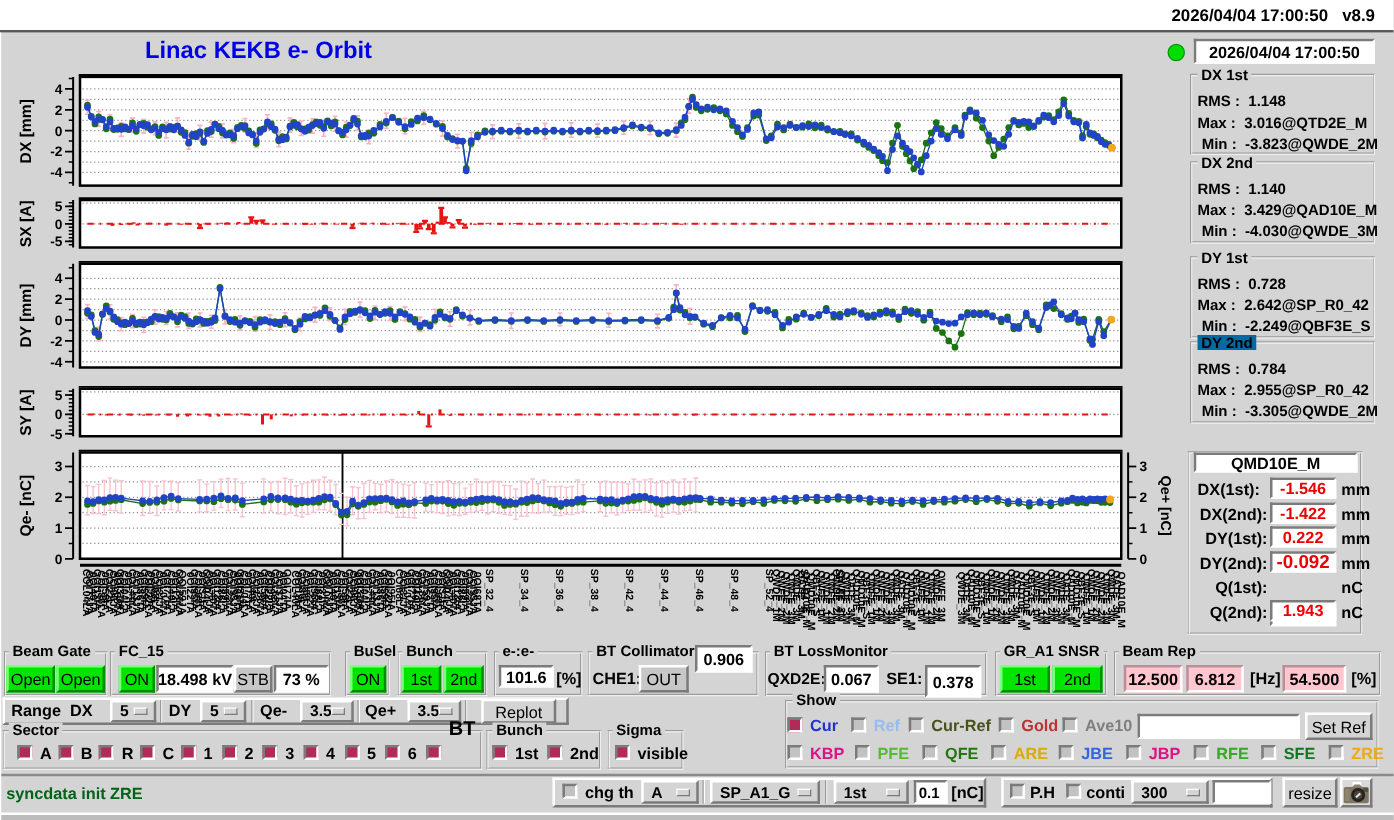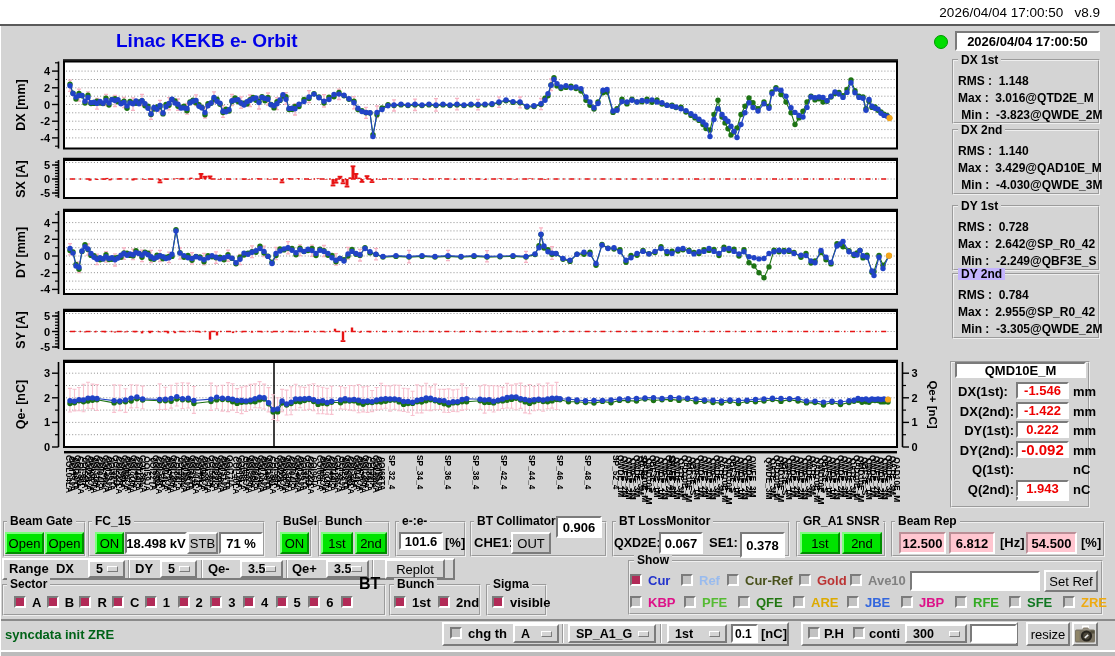--- a/index.html
+++ b/index.html
@@ -19,21 +19,21 @@
  border-top:2px solid #fff;border-left:2px solid #fff;border-bottom:2px solid #7b7b7b;border-right:2px solid #7b7b7b;padding-left:6px}
 .dd i{position:absolute;right:5px;top:50%;margin-top:-3px;width:11px;height:6px;background:#d4d4d4;
  border-top:1.5px solid #fff;border-left:1.5px solid #fff;border-bottom:1.5px solid #7b7b7b;border-right:1.5px solid #7b7b7b;display:block}
 .sep{position:absolute;width:2px;background:#9a9a9a;border-right:1px solid #fff}
 .panel{position:absolute;background:#d4d4d4;border-top:2px solid #fff;border-left:2px solid #fff;border-bottom:2px solid #7b7b7b;border-right:2px solid #7b7b7b}
 .statbox{position:absolute;left:952px;width:148px;border:2px groove #efefef}
 .statbox div{font-size:12px;font-weight:bold;white-space:nowrap}
 </style></head><body>
 <div class="abs" style="left:0;top:26px;width:1px;height:630px;background:#fff;z-index:50"></div>
 <div class="abs" style="left:0;top:0;width:1115px;height:26px;background:#fff;border-bottom:2px solid #5a5a5a"></div>
-<div class="abs" style="left:0;top:5px;width:1100px;text-align:right;font-size:13.5px;font-weight:normal">2026/04/04 17:00:50&nbsp;&nbsp;&nbsp;v8.9</div>
+<div class="abs" style="left:0;top:5px;width:1100px;text-align:right;font-size:13.5px;font-weight:bold">2026/04/04 17:00:50&nbsp;&nbsp;&nbsp;v8.9</div>
 <div class="abs" style="left:116px;top:30px;font-size:19px;font-weight:bold;color:#0000e8">Linac KEKB e- Orbit</div>
 <svg width="940" height="465" viewBox="0 53 940 465" style="position:absolute;left:0;top:53px" font-family="Liberation Sans, sans-serif" font-weight="bold">
 <rect x="64.0" y="61.5" width="833.0" height="87.0" fill="#ffffff"></rect>
 <line x1="66.0" y1="137.9" x2="895.0" y2="137.9" stroke="#8f8f8f" stroke-width="1" stroke-dasharray="1,2.1"></line>
 <line x1="66.0" y1="129.6" x2="895.0" y2="129.6" stroke="#8f8f8f" stroke-width="1" stroke-dasharray="1,2.1"></line>
 <line x1="66.0" y1="121.2" x2="895.0" y2="121.2" stroke="#8f8f8f" stroke-width="1" stroke-dasharray="1,2.1"></line>
 <line x1="66.0" y1="112.8" x2="895.0" y2="112.8" stroke="#8f8f8f" stroke-width="1" stroke-dasharray="1,2.1"></line>
 <line x1="66.0" y1="104.5" x2="895.0" y2="104.5" stroke="#8f8f8f" stroke-width="1" stroke-dasharray="1,2.1"></line>
 <line x1="66.0" y1="96.2" x2="895.0" y2="96.2" stroke="#8f8f8f" stroke-width="1" stroke-dasharray="1,2.1"></line>
 <line x1="66.0" y1="87.8" x2="895.0" y2="87.8" stroke="#8f8f8f" stroke-width="1" stroke-dasharray="1,2.1"></line>
@@ -1711,21 +1711,21 @@
 <div class="abs" style="left:4px;top:30px;font-size:12px">Max :&nbsp; 3.429@QAD10E_M</div>
 <div class="abs" style="left:4px;top:47px;font-size:12px">&nbsp;Min :&nbsp; -4.030@QWDE_3M</div>
 </div>
 <div class="statbox" style="top:205px;height:66px">
 <div class="abs" style="left:4px;top:-7px;background:#d4d4d4;padding:0 3px;line-height:12px;font-size:12px">DY 1st</div>
 <div class="abs" style="left:4px;top:13px;font-size:12px">RMS :&nbsp; 0.728</div>
 <div class="abs" style="left:4px;top:30px;font-size:12px">Max :&nbsp; 2.642@SP_R0_42</div>
 <div class="abs" style="left:4px;top:47px;font-size:12px">&nbsp;Min :&nbsp; -2.249@QBF3E_S</div>
 </div>
 <div class="statbox" style="top:273px;height:66px">
-<div class="abs" style="left:4px;top:-7px;background:#c4b5fd;padding:0 3px;line-height:12px;font-size:12px">DY 2nd</div>
+<div class="abs" style="left:4px;top:-7px;background:#0369a1;padding:0 3px;line-height:12px;font-size:12px">DY 2nd</div>
 <div class="abs" style="left:4px;top:13px;font-size:12px">RMS :&nbsp; 0.784</div>
 <div class="abs" style="left:4px;top:30px;font-size:12px">Max :&nbsp; 2.955@SP_R0_42</div>
 <div class="abs" style="left:4px;top:47px;font-size:12px">&nbsp;Min :&nbsp; -3.305@QWDE_2M</div>
 </div>
 <div class="grp" style="left:950px;top:361px;width:140px;height:147px"></div>
 <div class="fld" style="left:955px;top:362px;width:131px;height:16px;font-size:13px">QMD10E_M</div>
 <div class="abs" style="left:952px;top:384px;width:62px;text-align:center;font-size:13px">DX(1st):</div>
 <div class="fld" style="left:1016px;top:382px;width:53px;height:17px;color:#ee0000;font-size:13px">-1.546</div>
 <div class="abs" style="left:1073px;top:384px;font-size:13px">mm</div>
 <div class="abs" style="left:952px;top:403.5px;width:62px;text-align:right;font-size:13px">DX(2nd):</div>
@@ -1745,21 +1745,21 @@
 <div class="abs" style="left:1073px;top:481.5px;font-size:13px">nC</div>
 <div class="grp" style="left:3px;top:521px;width:83px;height:36px"></div>
 <div class="glab" style="left:7px;top:515px">Beam Gate</div>
 <div class="btn btng" style="left:5px;top:532px;width:39px;height:22px">Open</div>
 <div class="btn btng" style="left:45px;top:532px;width:39px;height:22px">Open</div>
 <div class="grp" style="left:88px;top:521px;width:177px;height:36px"></div>
 <div class="glab" style="left:92px;top:515px">FC_15</div>
 <div class="btn btng" style="left:95px;top:532px;width:29px;height:22px">ON</div>
 <div class="fld" style="left:125px;top:532px;width:62px;height:22px">18.498 kV</div>
 <div class="btn" style="left:187px;top:532px;width:31px;height:22px;background:#c7c7c7">STB</div>
-<div class="fld" style="left:219px;top:532px;width:44px;height:22px">71 %</div>
+<div class="fld" style="left:219px;top:532px;width:44px;height:22px">73 %</div>
 <div class="grp" style="left:276px;top:521px;width:36px;height:36px"></div>
 <div class="glab" style="left:280px;top:515px">BuSel</div>
 <div class="btn btng" style="left:280px;top:532px;width:29px;height:22px">ON</div>
 <div class="grp" style="left:318px;top:521px;width:72px;height:36px"></div>
 <div class="glab" style="left:322px;top:515px">Bunch</div>
 <div class="btn btng" style="left:321px;top:532px;width:32px;height:22px">1st</div>
 <div class="btn btng" style="left:355px;top:532px;width:32px;height:22px">2nd</div>
 <div class="grp" style="left:395px;top:521px;width:71px;height:36px"></div>
 <div class="glab" style="left:399px;top:515px">e-:e-</div>
 <div class="fld" style="left:399px;top:532px;width:44px;height:18px">101.6</div>

